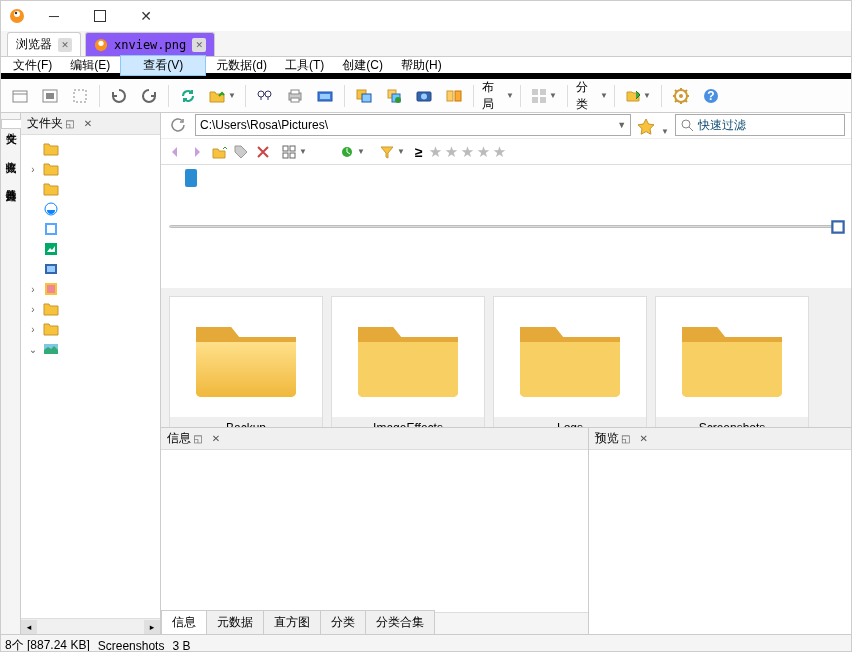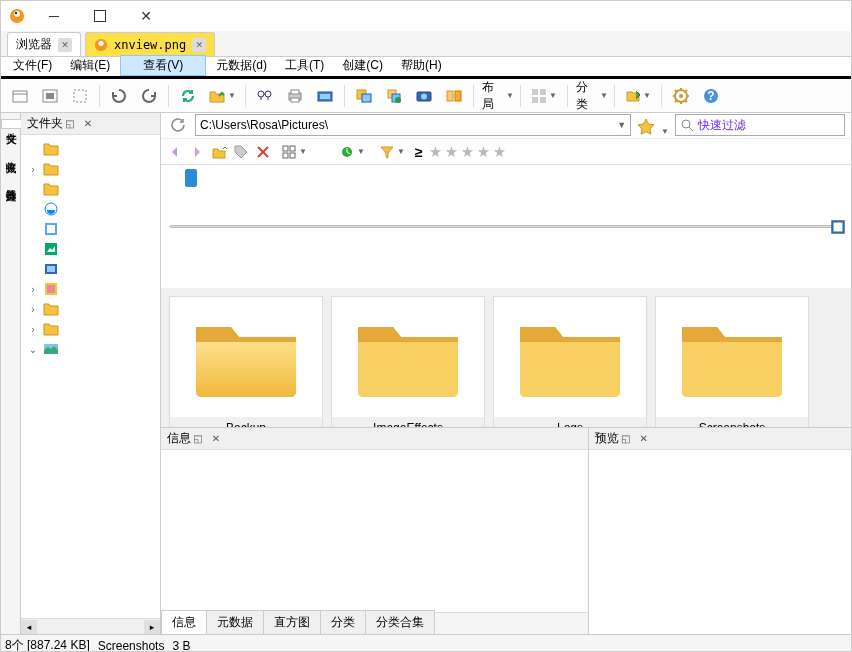--- a/index.html
+++ b/index.html
@@ -3,24 +3,24 @@
 <meta charset="utf-8">
 <style>
 *{box-sizing:border-box;margin:0;padding:0;font-family:"Microsoft YaHei","Segoe UI",Arial,sans-serif;font-size:12px;color:#000}
 body{background:#fff;width:852px;height:652px;overflow:hidden;border:1px solid #ccc}
 .titlebar{height:30px;display:flex;align-items:center;padding:0 8px;background:#fff}
 .titlebar .app-icon{width:16px;height:16px;margin-right:6px}
 .titlebar .title{flex:1;font-size:12px}
 .titlebar .win-btns{display:flex;gap:0}
 .titlebar .win-btn{width:46px;height:30px;display:flex;align-items:center;justify-content:center;font-size:14px;color:#333}
 .tabbar{height:26px;display:flex;align-items:flex-end;border-bottom:1px solid #ccc;padding-left:6px;gap:4px;background:#f5f5f5}
-.tab{height:24px;display:flex;align-items:center;padding:0 8px;background:#fde047;border:1px solid #ccc;border-bottom:none;border-radius:3px 3px 0 0;gap:6px}
+.tab{height:24px;display:flex;align-items:center;padding:0 8px;background:#8b5cf6;border:1px solid #ccc;border-bottom:none;border-radius:3px 3px 0 0;gap:6px}
 .tab.active{background:#fff}
 .tab .close{width:14px;height:14px;border-radius:2px;background:#ddd;display:flex;align-items:center;justify-content:center;font-size:9px;color:#666}
-.menubar{height:22px;display:flex;align-items:flex-end;padding:0 4px;border-bottom:3px solid #000000;gap:2px}
+.menubar{height:22px;display:flex;align-items:center;padding:0 4px;border-bottom:6px solid #000000;gap:2px}
 .menuitem{padding:2px 8px}
 .menuitem.active{background:#cde8ff;border:1px solid #8cc8ff;padding:1px 22px}
 .toolbar{height:34px;display:flex;align-items:center;padding:0 6px;border-bottom:1px solid #ccc;gap:4px;background:#fdfdfd}
 .tbtn{width:26px;height:26px;display:flex;align-items:center;justify-content:center;border-radius:2px}
 .tdrop{width:34px;height:26px;display:flex;align-items:center;justify-content:center;gap:2px}
 .tsep{width:1px;height:22px;background:#ddd;margin:0 2px}
 .tlabel{padding:0 2px}
 .main{display:flex;height:calc(100% - 30px - 26px - 22px - 34px - 17px)}
 .left-tabs{width:20px;border-right:1px solid #ccc;display:flex;flex-direction:column;align-items:center;padding-top:6px;gap:20px;background:#f5f5f5}
 .left-tab{writing-mode:vertical-rl;font-size:11px;padding:4px 2px}
@@ -358,21 +358,21 @@
       </div>
       <svg class="star" viewBox="0 0 18 18">
           <path d="M9 1l2.5 5 5.5.8-4 3.9.9 5.5L9 13.6l-4.9 2.6.9-5.5-4-3.9L6.5 6z" fill="#f7c23c" stroke="#c9952a"></path>
         </svg>
       <span style="font-size:8px;color:#666">▼</span>
       <div class="filter">
         <svg width="14" height="14" viewBox="0 0 14 14">
             <circle cx="6" cy="6" r="4" fill="none" stroke="#888"></circle>
             <path d="M9 9l4 4" stroke="#888"></path>
           </svg>
-        <span style="color:#6d28d9">快速过滤</span>
+        <span style="color:#0c4a6e">快速过滤</span>
       </div>
     </div>
 
     <div class="viewbar">
       <div class="nav-btn">
           <svg width="16" height="16" viewBox="0 0 16 16">
             <path d="M10 3L5 8l5 5z" fill="#c9a0dc"></path>
           </svg>
         </div>
       <div class="nav-btn">

